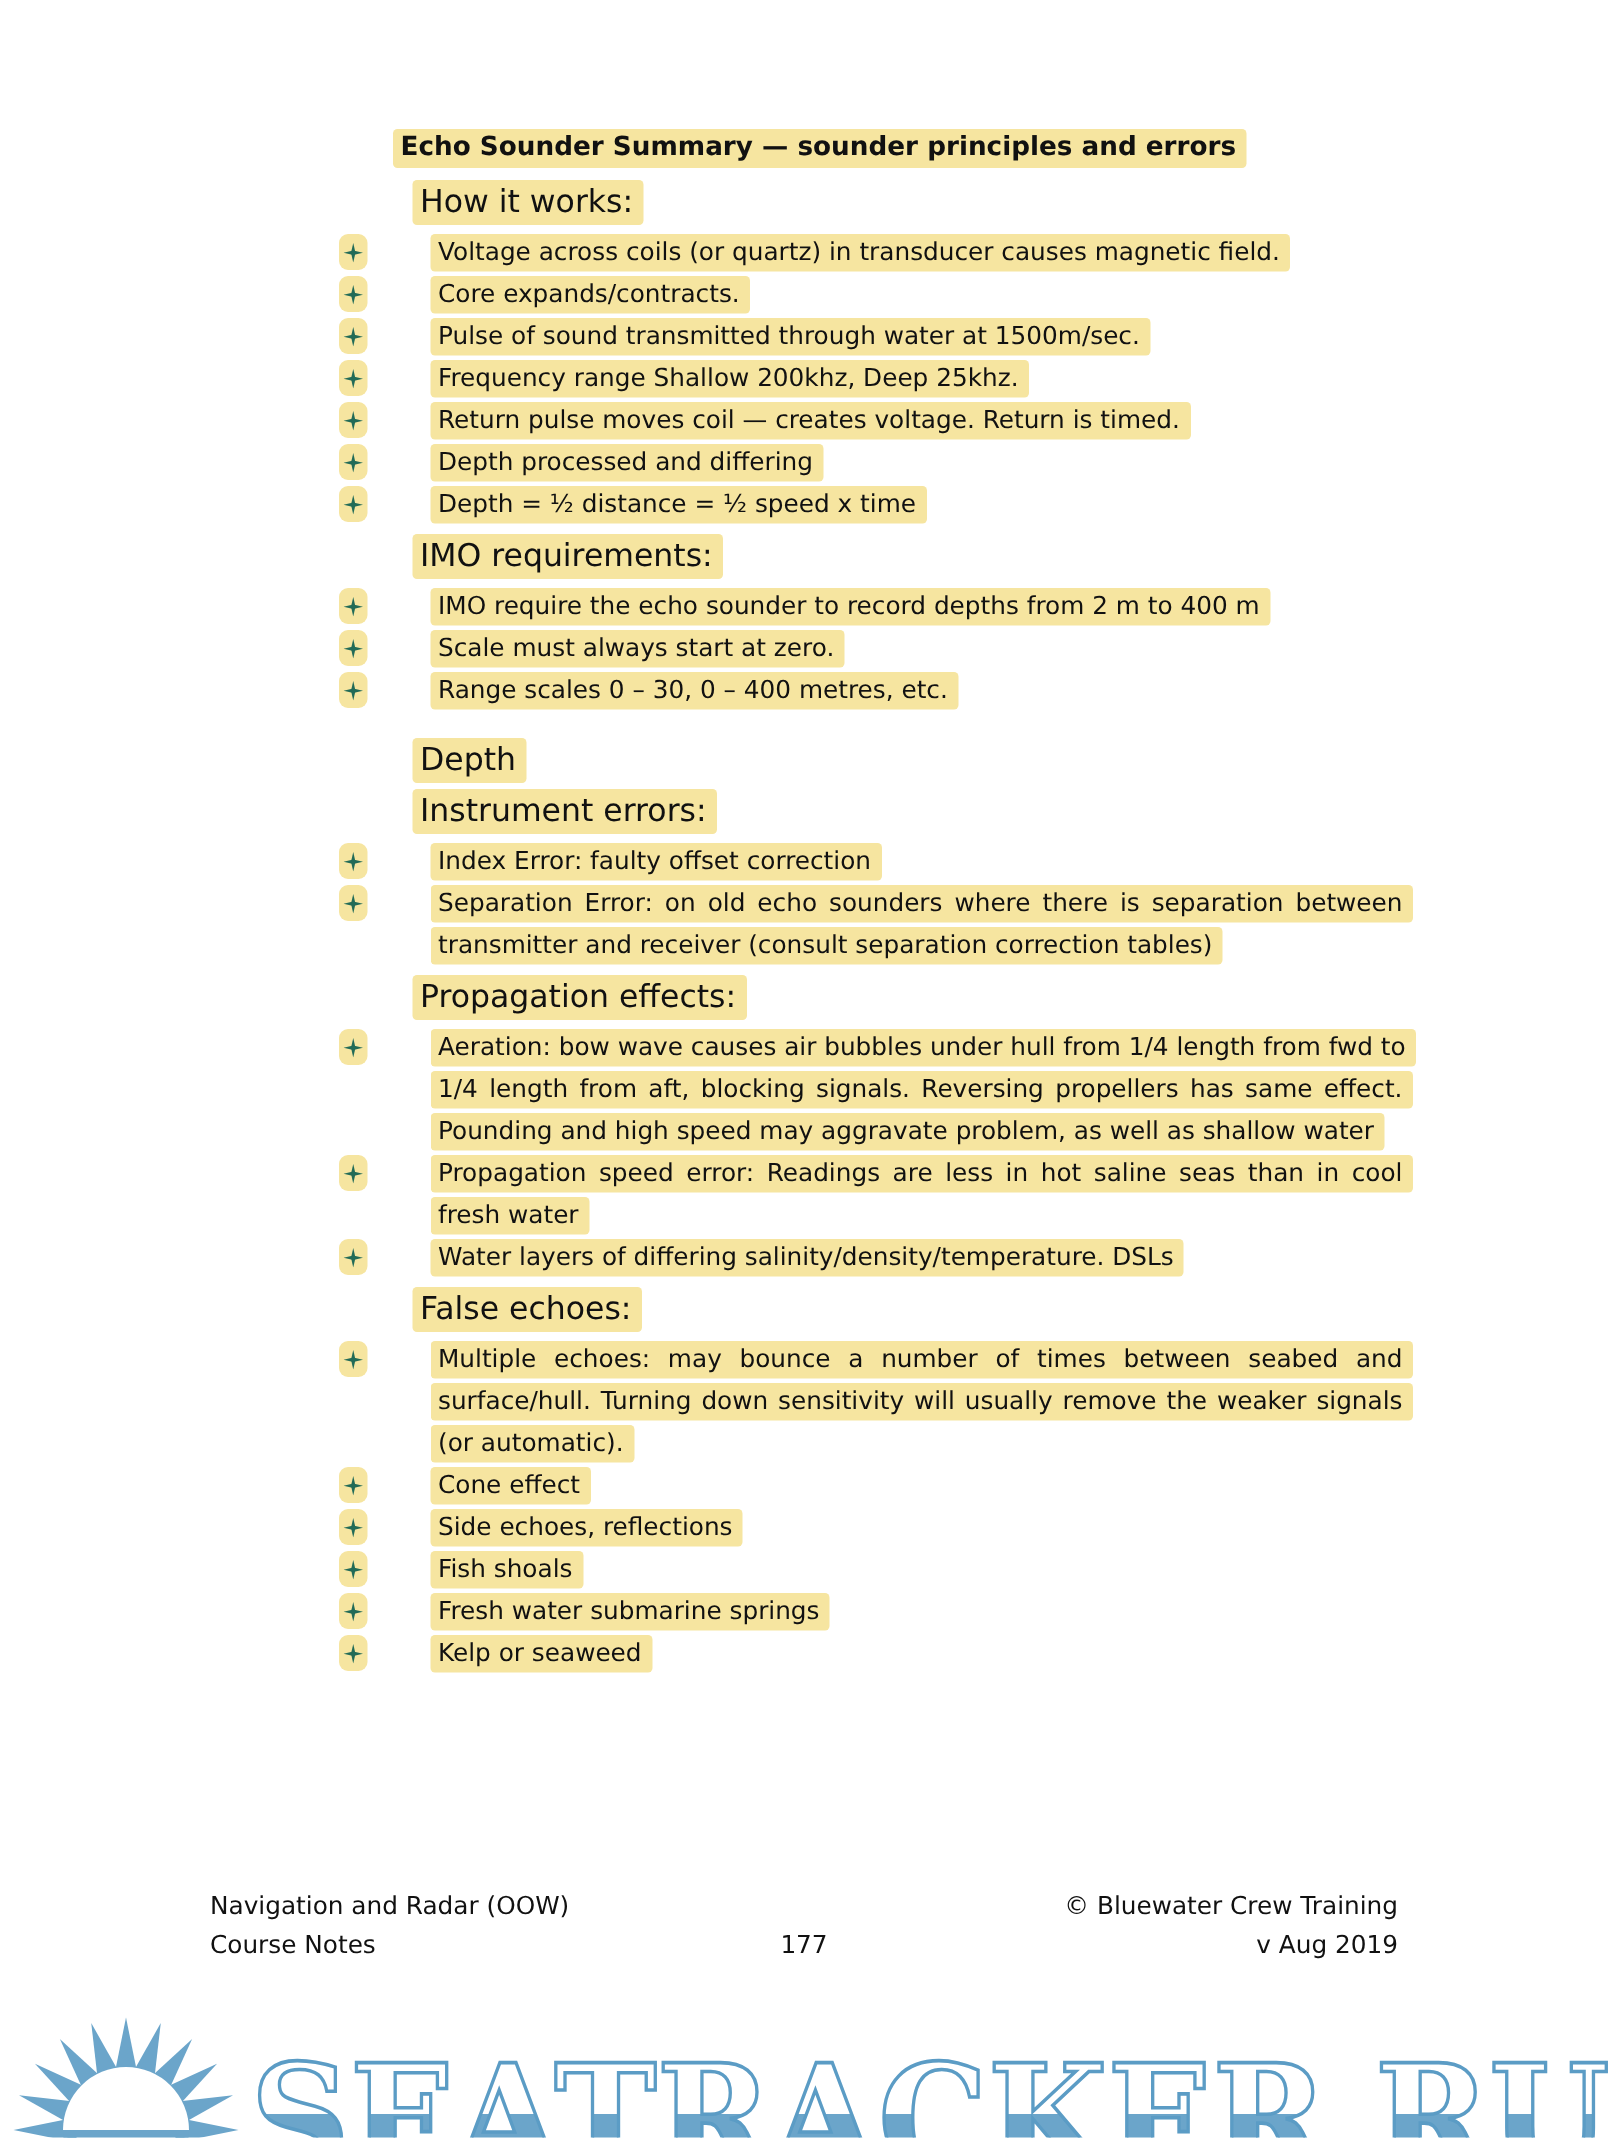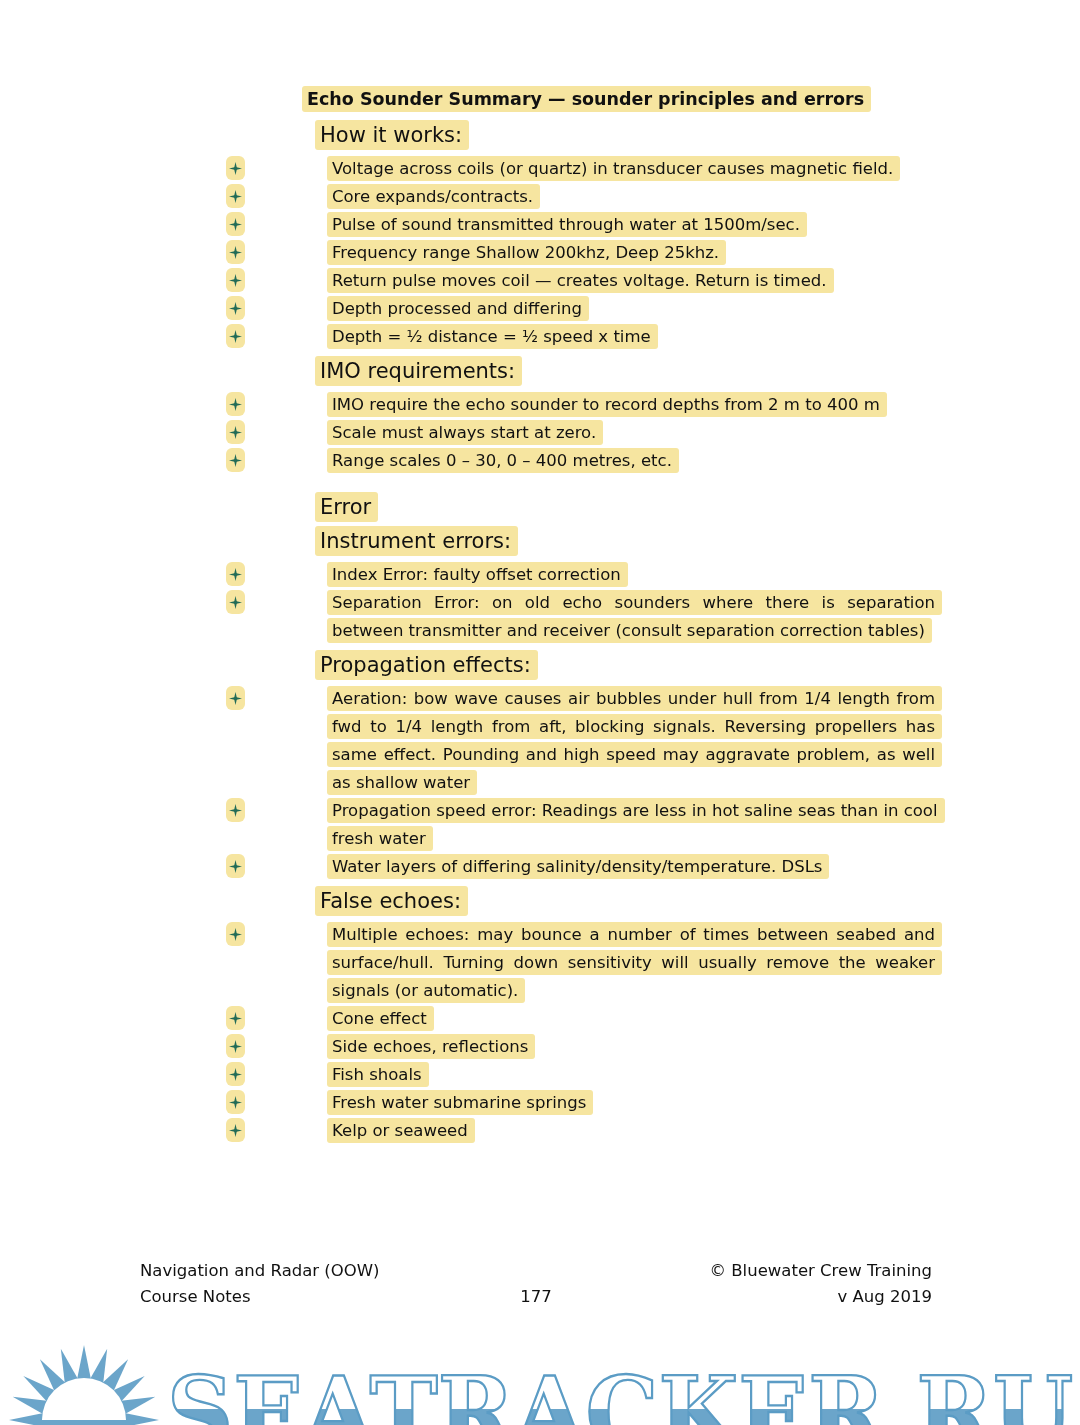--- a/index.html
+++ b/index.html
@@ -39,21 +39,20 @@
   }
   .section-heading.space-before{
     margin-top:18px;
   }
   .hl{
     background:var(--hl);
     padding:2.5px 7px 3.5px 5px;
     border-radius:3px;
     -webkit-box-decoration-break:clone;
     box-decoration-break:clone;
-    margin-left:40px;
   }
   .bullet-list{
     list-style:none;
     margin:0;
     padding:0;
   }
   .bullet-row{
     position:relative;
     font-size:16.5px;
     line-height:28px;
@@ -195,21 +194,21 @@
     <span class="marker">
       <svg viewBox="0 0 14 14" aria-hidden="true">
         <path class="bullet-fill" d="M7 0 L8.6 7 L7 14 L5.4 7 Z" fill="#226b57"></path>
         <path class="bullet-fill" d="M0 7 L7 5.4 L14 7 L7 8.6 Z" fill="#226b57"></path>
       </svg>
     </span>
     <span class="bullet-text"><span class="hl bullet-label">Range scales 0 – 30, 0 – 400 metres, etc.</span></span>
   </li>
 </ul>
 
-  <h2 class="section-heading space-before"><span class="hl heading-label">Error</span></h2>
+  <h2 class="section-heading space-before"><span class="hl heading-label">Depth</span></h2>
 
   <h2 class="section-heading"><span class="hl heading-label">Instrument errors:</span></h2>
   <ul class="bullet-list">
   <li class="bullet-row">
     <span class="marker">
       <svg viewBox="0 0 14 14" aria-hidden="true">
         <path class="bullet-fill" d="M7 0 L8.6 7 L7 14 L5.4 7 Z" fill="#226b57"></path>
         <path class="bullet-fill" d="M0 7 L7 5.4 L14 7 L7 8.6 Z" fill="#226b57"></path>
       </svg>
     </span>

